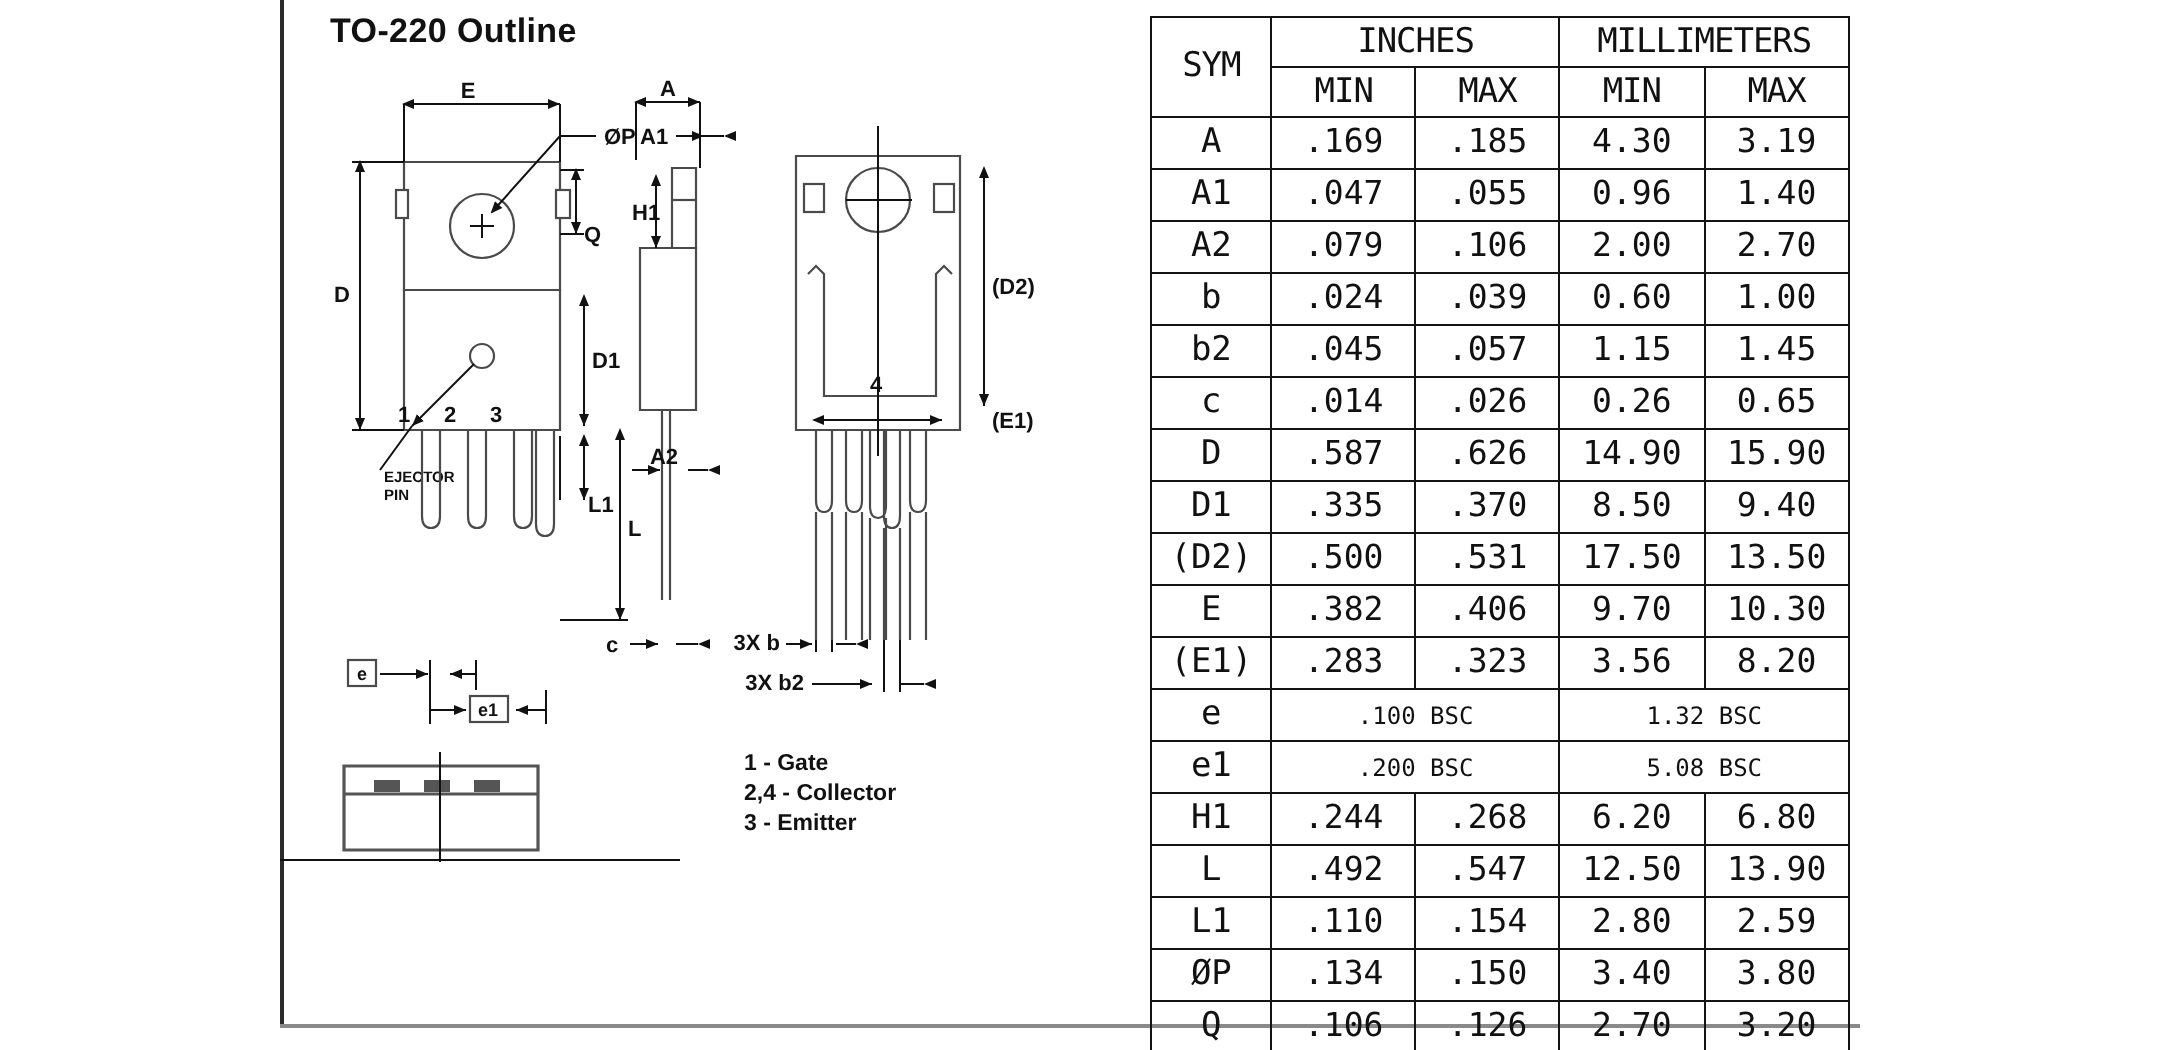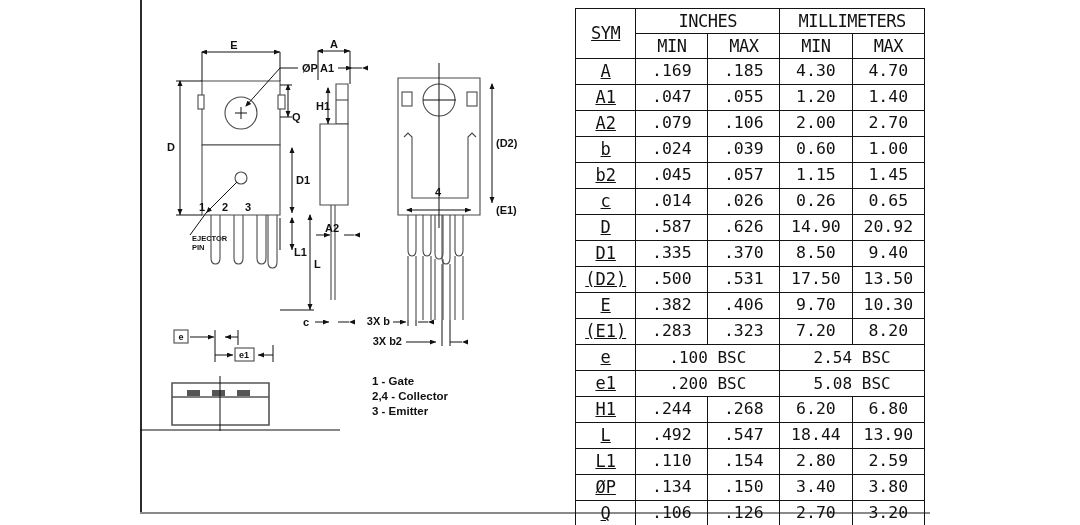--- a/index.html
+++ b/index.html
@@ -23,35 +23,36 @@
   .lblsm{font-family:"Liberation Sans",sans-serif;font-size:7.5px;font-weight:bold;fill:#111;}
   .pin{font-family:"Liberation Sans",sans-serif;font-size:11px;font-weight:bold;fill:#111;}
   .legend{font-family:"Liberation Sans",sans-serif;font-size:11.5px;font-weight:bold;fill:#111;}
   .boxlbl{font-family:"Liberation Sans",sans-serif;font-size:9px;font-weight:bold;fill:#111;}
 
   
   #spec{position:absolute;left:575px;top:8px;width:350px;border-collapse:collapse;
         font-family:"DejaVu Sans Mono",monospace;}
   #spec td,#spec th{border:1.6px solid #141414;text-align:center;color:#111;
         font-weight:400;padding:0;line-height:1;}
-  #spec .sym{width:60px;font-size:17px;height:25px;text-decoration:underline;}
+  #spec .sym{width:60px;font-size:17px;height:25px;}
   #spec .val{width:72px;font-size:16.5px;}
   #spec .hd{font-size:17px;letter-spacing:-.5px;}
   #spec tr{height:25px;}
-  #spec .bsc{font-size:16px;margin-top:44px;}
+  #spec .bsc{font-size:12px;margin-top:44px;}
 </style>
 </head>
 <body>
 
 <div id="page">
 
   <div class="page-rule" style="left:140px;top:0;width:1.5px;height:513px;"></div>
   <div class="page-rule" style="left:140px;top:512px;width:790px;height:1.5px;background:#8a8a8a;"></div>
 
   <div id="drawing">
+    <div class="title">TO-220 Outline</div>
 
     <svg class="dwg" viewBox="0 0 430 525">
       <defs>
         <marker id="ah" markerWidth="7" markerHeight="7" refX="6" refY="2.5" orient="auto">
           <path d="M0,0 L6,2.5 L0,5 z" fill="#111"></path>
         </marker>
         <marker id="ah2" markerWidth="7" markerHeight="7" refX="1" refY="2.5" orient="auto">
           <path d="M6,0 L0,2.5 L6,5 z" fill="#111"></path>
         </marker>
       </defs>
@@ -226,27 +227,27 @@
         <td class="val hd">MIN</td>
         <td class="val hd">MAX</td>
       </tr>
     </thead>
     <tbody id="tbody">
         <tr>
           <td class="sym">A</td>
           <td class="val">.169</td>
           <td class="val">.185</td>
           <td class="val">4.30</td>
-          <td class="val">4.70</td>
+          <td class="val">3.19</td>
         </tr>
         <tr>
           <td class="sym">A1</td>
           <td class="val">.047</td>
           <td class="val">.055</td>
-          <td class="val">1.20</td>
+          <td class="val">0.96</td>
           <td class="val">1.40</td>
         </tr>
         <tr>
           <td class="sym">A2</td>
           <td class="val">.079</td>
           <td class="val">.106</td>
           <td class="val">2.00</td>
           <td class="val">2.70</td>
         </tr>
         <tr>
@@ -268,21 +269,21 @@
           <td class="val">.014</td>
           <td class="val">.026</td>
           <td class="val">0.26</td>
           <td class="val">0.65</td>
         </tr>
         <tr>
           <td class="sym">D</td>
           <td class="val">.587</td>
           <td class="val">.626</td>
           <td class="val">14.90</td>
-          <td class="val">20.92</td>
+          <td class="val">15.90</td>
         </tr>
         <tr>
           <td class="sym">D1</td>
           <td class="val">.335</td>
           <td class="val">.370</td>
           <td class="val">8.50</td>
           <td class="val">9.40</td>
         </tr>
         <tr>
           <td class="sym">(D2)</td>
@@ -295,45 +296,45 @@
           <td class="sym">E</td>
           <td class="val">.382</td>
           <td class="val">.406</td>
           <td class="val">9.70</td>
           <td class="val">10.30</td>
         </tr>
         <tr>
           <td class="sym">(E1)</td>
           <td class="val">.283</td>
           <td class="val">.323</td>
-          <td class="val">7.20</td>
+          <td class="val">3.56</td>
           <td class="val">8.20</td>
         </tr>
         <tr>
           <td class="sym">e</td>
           <td class="bsc" colspan="2">.100 BSC</td>
-          <td class="bsc" colspan="2">2.54 BSC</td>
+          <td class="bsc" colspan="2">1.32 BSC</td>
         </tr>
         <tr>
           <td class="sym">e1</td>
           <td class="bsc" colspan="2">.200 BSC</td>
           <td class="bsc" colspan="2">5.08 BSC</td>
         </tr>
         <tr>
           <td class="sym">H1</td>
           <td class="val">.244</td>
           <td class="val">.268</td>
           <td class="val">6.20</td>
           <td class="val">6.80</td>
         </tr>
         <tr>
           <td class="sym">L</td>
           <td class="val">.492</td>
           <td class="val">.547</td>
-          <td class="val">18.44</td>
+          <td class="val">12.50</td>
           <td class="val">13.90</td>
         </tr>
         <tr>
           <td class="sym">L1</td>
           <td class="val">.110</td>
           <td class="val">.154</td>
           <td class="val">2.80</td>
           <td class="val">2.59</td>
         </tr>
         <tr>

